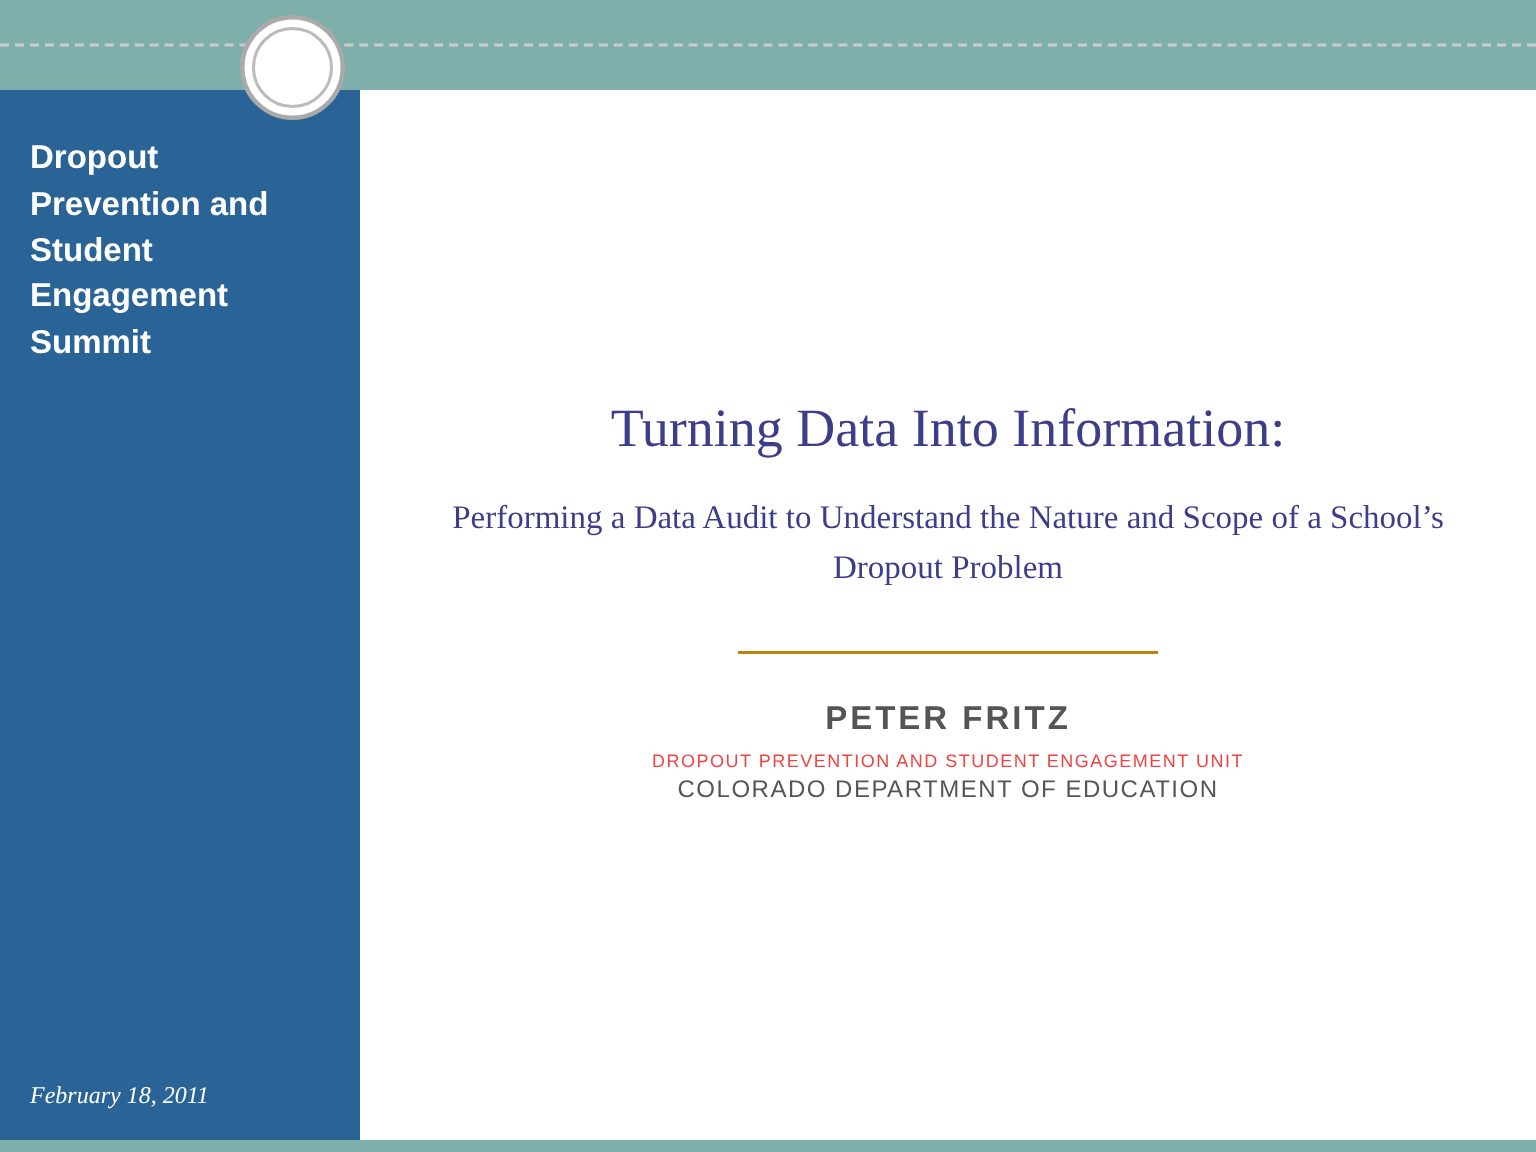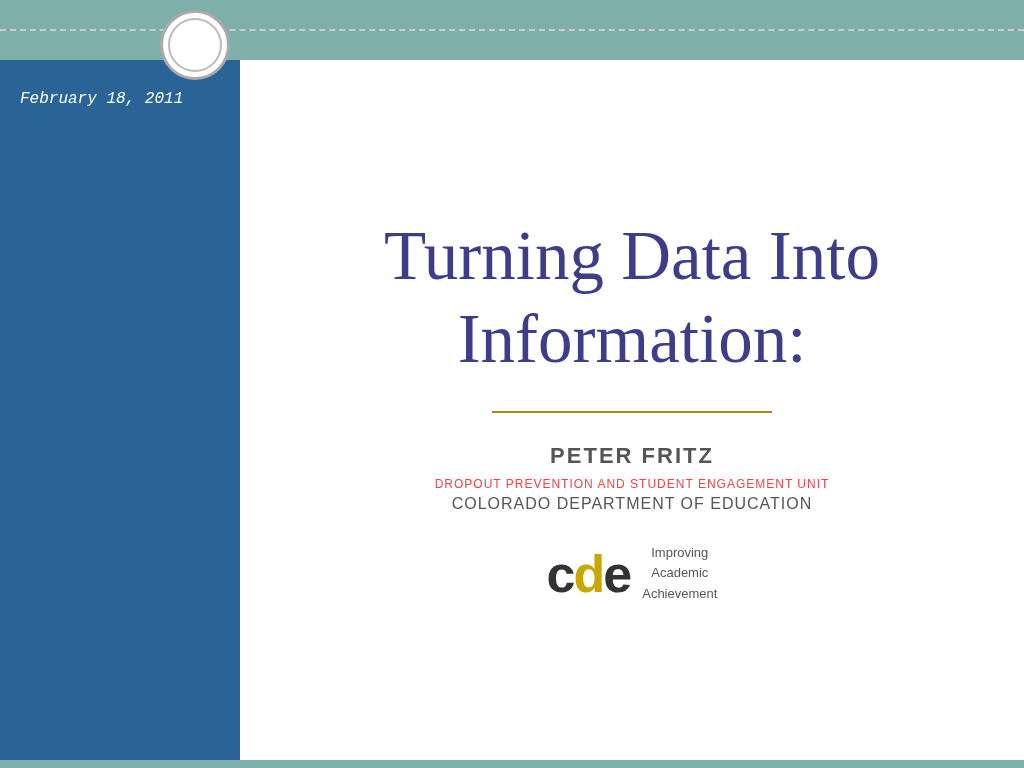--- a/index.html
+++ b/index.html
@@ -89,37 +89,37 @@
       font-size: 22px;
       font-weight: bold;
       line-height: 1.4;
       font-family: Arial, sans-serif;
     }
 
     .sidebar-date {
       color: white;
       font-size: 16px;
       font-style: italic;
-      font-family: Liberation Mono, monospace;
+      font-family: Liberation Serif, serif;
     }
 
     
     .content-area {
       flex: 1;
       background: white;
       display: flex;
       flex-direction: column;
       align-items: center;
       justify-content: center;
       padding: 30px 60px;
       text-align: center;
     }
 
     .main-title {
-      font-size: 69px;
+      font-size: 36px;
       color: #3d3d8a;
       font-family: Georgia, serif;
       font-weight: normal;
       line-height: 1.2;
       margin-bottom: 20px;
     }
 
     .subtitle {
       font-size: 22px;
       color: #3d3d8a;
@@ -210,43 +210,35 @@
   <div class="top-bar">
     <div class="top-bar-line"></div>
     <div class="circle-logo">
       <div class="circle-inner"></div>
     </div>
   </div>
 
   <div class="main-content">
 
     <div class="sidebar">
+      <div class="sidebar-title">Dropout Prevention and Student Engagement Summit</div>
       <div class="sidebar-date">February 18, 2011</div>
     </div>
 
     <div class="content-area">
 
       <h1 class="main-title">Turning Data Into Information:</h1>
 
+      <p class="subtitle">Performing a Data Audit to Understand the Nature and Scope of a School’s Dropout Problem</p>
 
       <div class="divider-line"></div>
 
       <p class="presenter-name">PETER FRITZ</p>
       <p class="presenter-unit">DROPOUT PREVENTION AND STUDENT ENGAGEMENT UNIT</p>
       <p class="presenter-dept">COLORADO DEPARTMENT OF EDUCATION</p>
 
-      <div class="cde-logo">
-        <div class="cde-letters">
-          <span>c</span><span class="cde-d-accent">d</span><span>e</span>
-        </div>
-        <div class="cde-tagline">
-          <span class="cde-tagline-line">Improving</span>
-          <span class="cde-tagline-line">Academic</span>
-          <span class="cde-tagline-line">Achievement</span>
-        </div>
-      </div>
 
     </div>
   </div>
 
   <div class="bottom-bar"></div>
 
 </div>
 
 </body></html>

